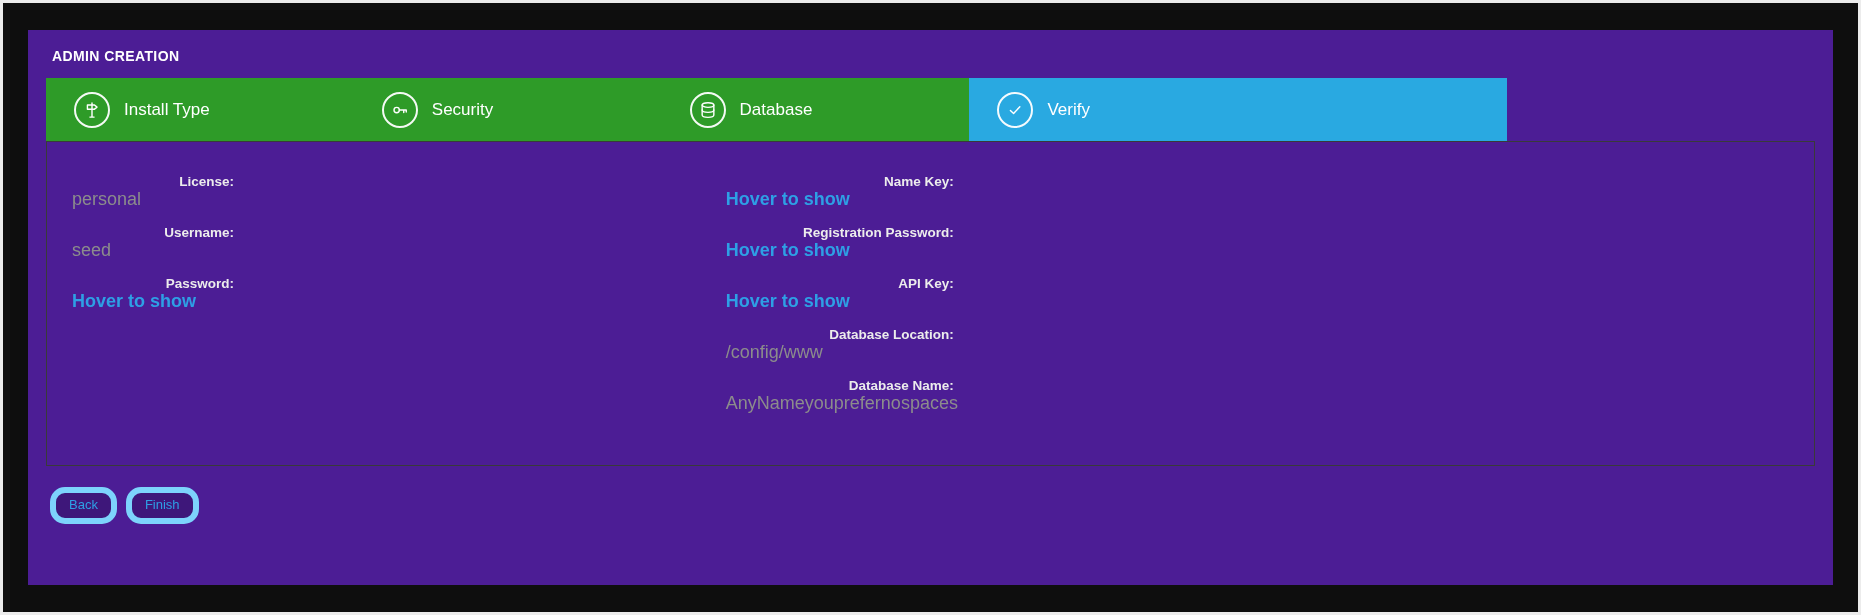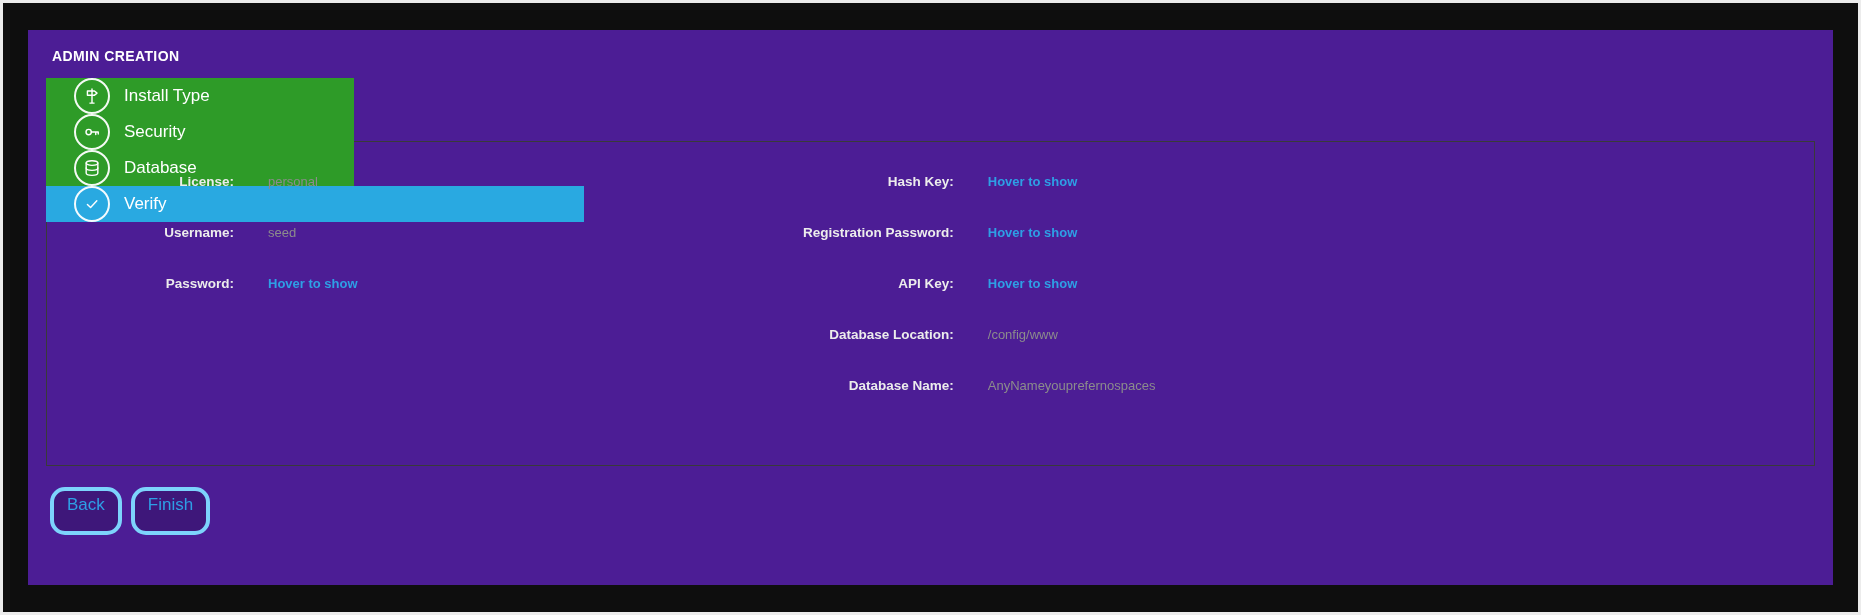--- a/index.html
+++ b/index.html
@@ -28,21 +28,20 @@
     color: #ffffff;
     font-size: 14px;
     font-weight: 700;
     letter-spacing: 0.4px;
     padding: 4px 0 14px 6px;
   }
   .stepper {
     display: flex;
     height: 63px;
     width: 100%;
-    flex-direction: column;
   }
   .step {
     display: flex;
     align-items: center;
     gap: 14px;
     padding-left: 28px;
     color: #fff;
     cursor: pointer;
   }
   .step.complete { width: 17.4%; background: var(--step-complete, #2e9b28); }
@@ -70,53 +69,54 @@
     padding: 32px 0 0 0;
     align-items: flex-start;
   }
   .col { display: flex; flex-direction: column; }
   .col.left  { width: 37%; }
   .col.right { width: 63%; }
   .row {
     display: flex;
     height: 51px;
     align-items: flex-start;
+    flex-direction: column;
   }
   .row .label {
     text-align: right;
     color: #ececec;
     font-weight: 700;
     font-size: 13.5px;
     white-space: nowrap;
   }
   .col.left  .row .label { width: 187px; }
   .col.right .row .label { width: 253px; }
   .row .value {
-    margin-left: 34px;
+    margin-left: 25px;
     color: #8c8c8c;
-    font-size: 13px;
+    font-size: 18px;
   }
   .row .value.hover-link {
     color: var(--link, #2e9fe5);
     font-weight: 700;
     cursor: pointer;
   }
   .footer {
     margin-top: 21px;
     display: flex;
     gap: 9px;
     padding-left: 4px;
   }
   .pill {
     background: rgba(0,0,0,0.18);
-    border: 4px solid #7dd3fc;
+    border: 6px solid #7dd3fc;
     color: var(--link, #2e9fe5);
     border-radius: 15px;
-    padding: 5px 13px 16px 13px;
-    font-size: 17px;
+    padding: 5px 13px 6px 13px;
+    font-size: 13px;
     font-family: "Liberation Sans", "DejaVu Sans", sans-serif;
     cursor: pointer;
     line-height: 1.1;
   }
 </style>
 </head>
 <body>
 
 <div class="frame">
   <div class="panel">
@@ -171,21 +171,21 @@
             <span class="label">Username:</span>
             <span class="value ">seed</span>
           </div>
           <div class="row">
             <span class="label">Password:</span>
             <span class="value hover-link">Hover to show</span>
           </div>
         </div>
       <div class="col right">
           <div class="row">
-            <span class="label">Hash Key:</span>
+            <span class="label">Name Key:</span>
             <span class="value hover-link">Hover to show</span>
           </div>
           <div class="row">
             <span class="label">Registration Password:</span>
             <span class="value hover-link">Hover to show</span>
           </div>
           <div class="row">
             <span class="label">API Key:</span>
             <span class="value hover-link">Hover to show</span>
           </div>

